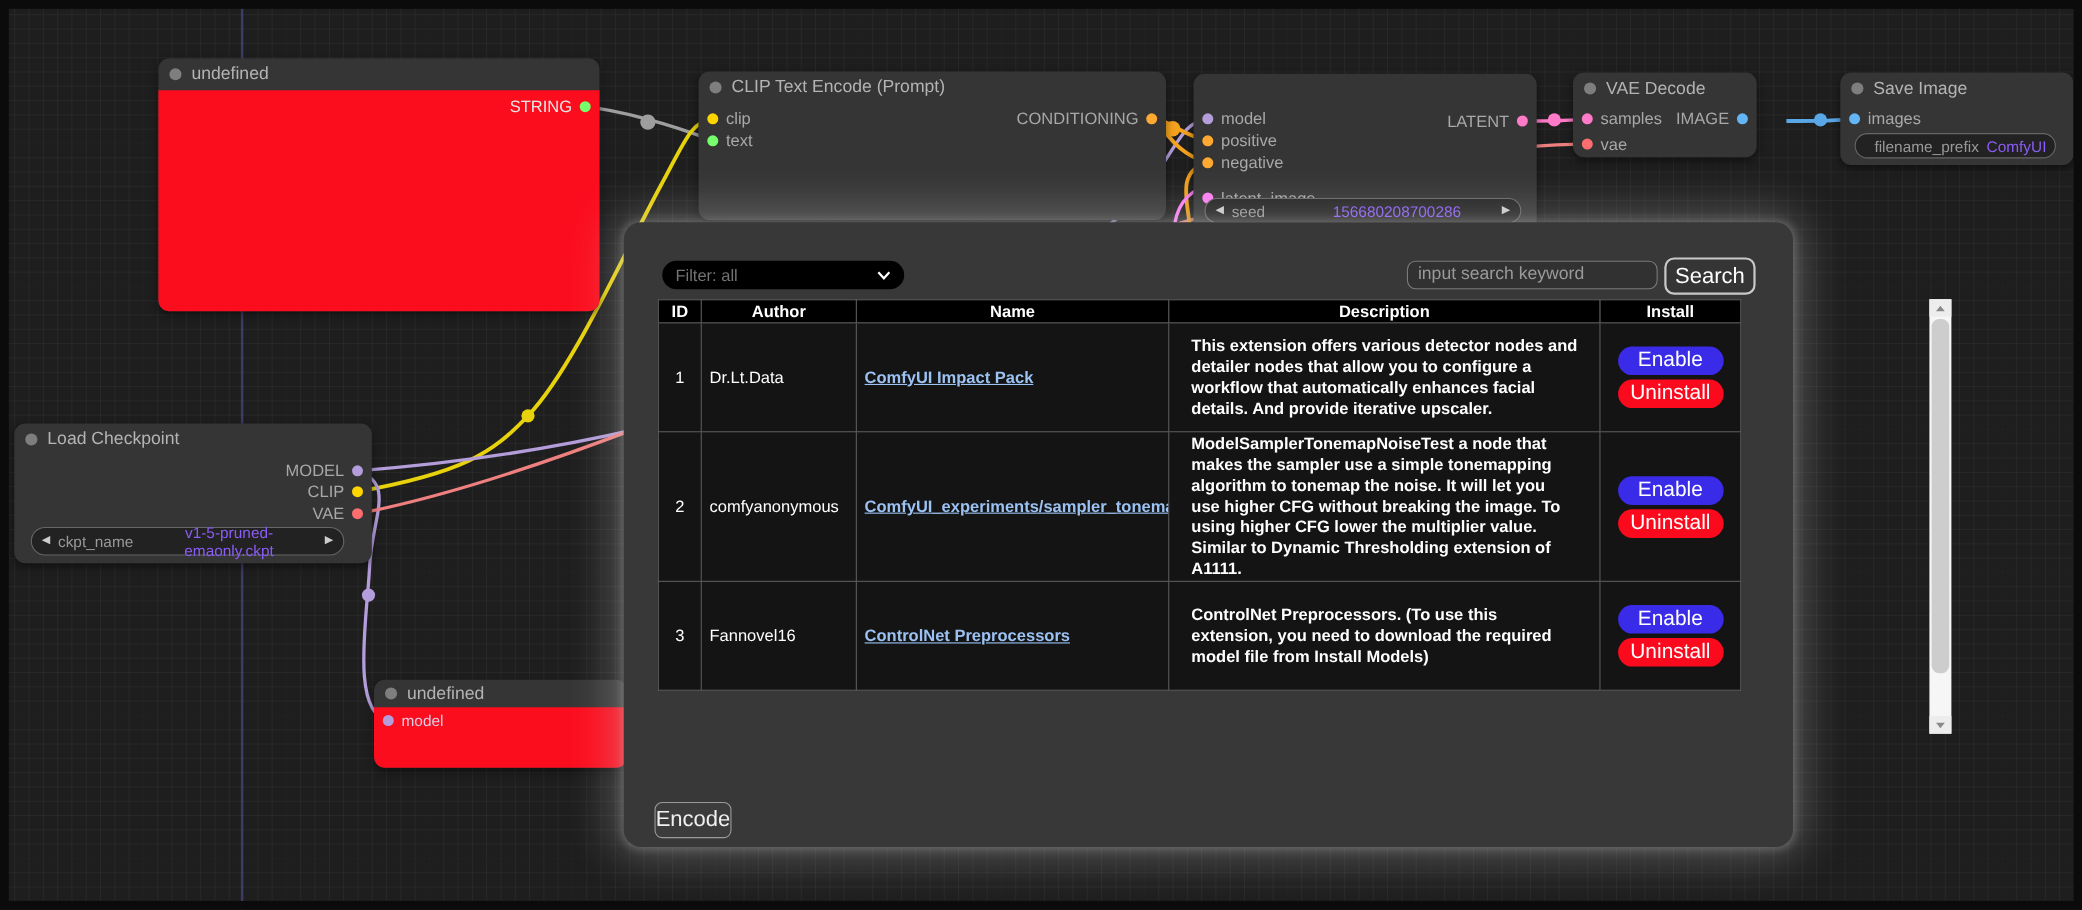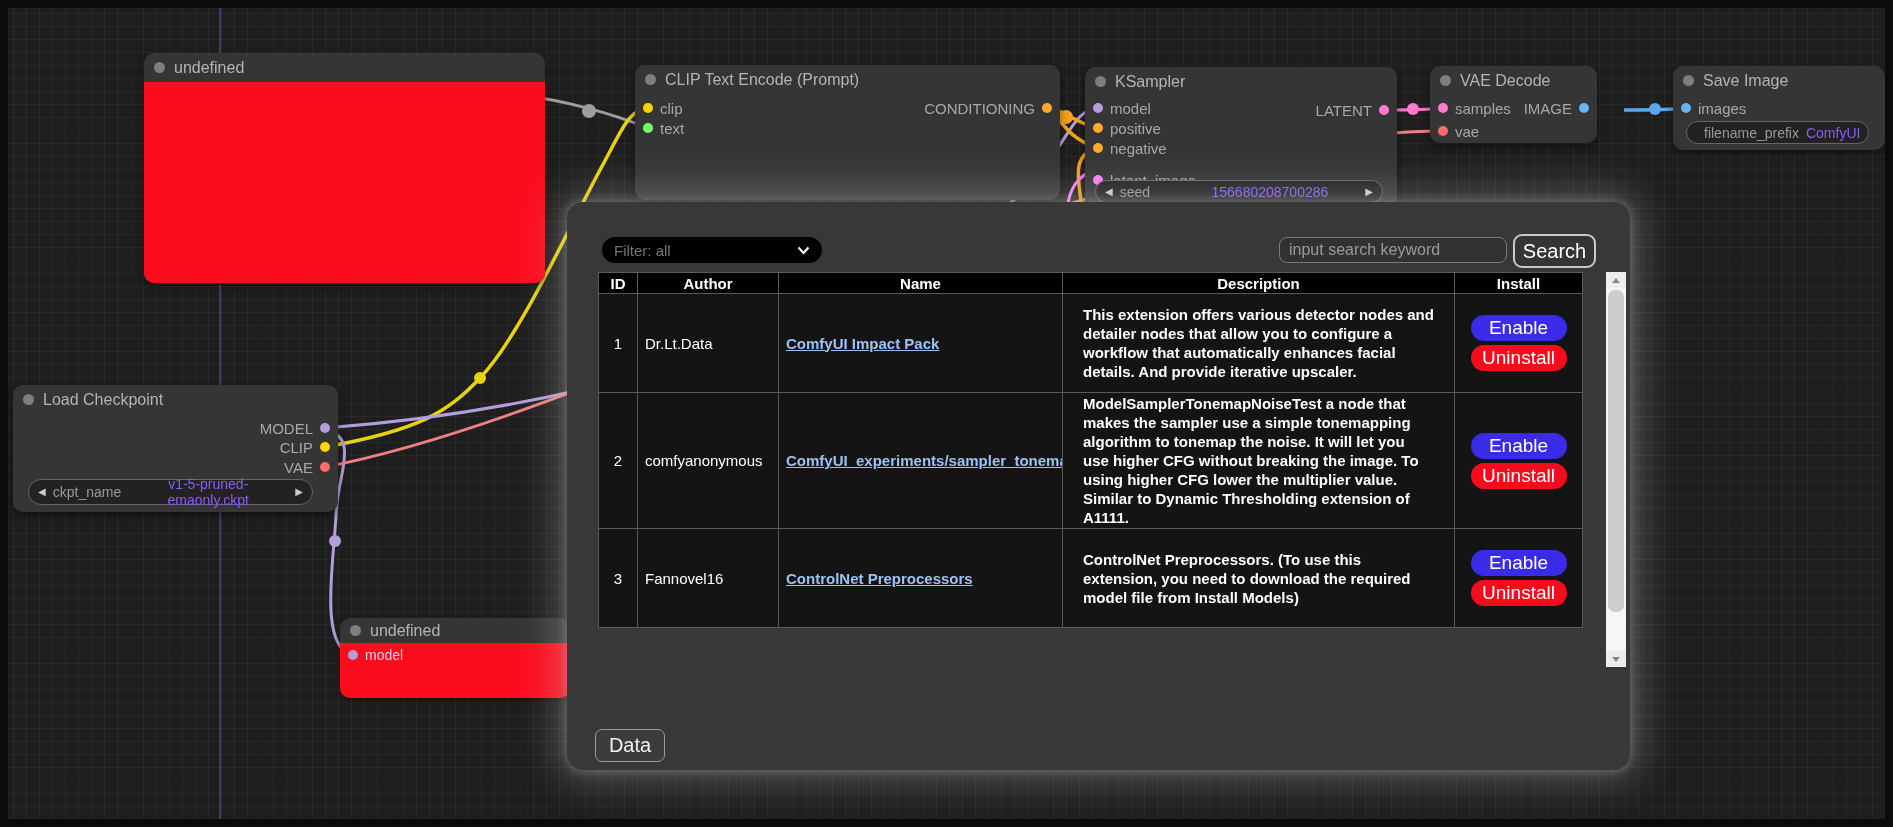--- a/index.html
+++ b/index.html
@@ -46,21 +46,21 @@
   .filter{position:absolute;left:35px;top:35px;width:196px;height:26px;background:#000;
           border-radius:13px;color:#737373;font-size:15px;display:flex;align-items:center;
           padding:0 12px;justify-content:space-between;cursor:pointer;}
   .searchbox{position:absolute;left:712px;top:35px;width:228px;height:26px;background:#313131;
              border:1px solid #7a7a7a;border-radius:8px;color:#fca5a5;font-size:16px;
              padding:0 9px;box-sizing:border-box;outline:none;}
   .searchbox::placeholder{color:#9a9a9a;}
   .searchbtn{position:absolute;left:946px;top:32px;width:79px;height:30px;background:#353535;
              border:2px solid #c9c9c9;border-radius:9px;color:#fff;font-size:20px;
              display:flex;align-items:center;justify-content:center;cursor:pointer;}
-  .tablewrap{position:absolute;left:31px;top:70px;width:1028px;height:395px;}
+  .tablewrap{position:absolute;left:31px;top:70px;width:1176px;height:395px;}
   table.ext{border-collapse:collapse;table-layout:fixed;width:984px;background:#141414;
             color:#fff;font-size:15px;}
   table.ext th, table.ext td{border:1px solid #5a5a5a;overflow:hidden;}
   table.ext th{background:#000;font-weight:bold;height:20px;padding:0;font-size:15px;}
   td.c-id{text-align:center;}
   td.c-author{padding:2px 7px;}
   td.c-name{padding:2px 7px;}
   td.c-desc{padding:1px 20px;font-size:15px;line-height:19px;font-weight:bold;}
   td.c-install{text-align:center;padding:17px 0;}
   .namelink{color:#9cc2f3;font-weight:bold;text-decoration:underline;cursor:pointer;}
@@ -110,20 +110,24 @@
     <circle cx="1413" cy="109" r="6" fill="#ff7ac8"></circle>
     <circle cx="1655" cy="109" r="6" fill="#5aa7e8"></circle>
   </svg>
 
   <div class="node" style="left:144px;top:53px;width:401px;height:230px;">
     <div class="nhead">
       <span class="hdot"></span>
       <span>undefined</span>
     </div>
     <div class="redbody"></div>
+    <div class="slot out" style="top:36px;color:#e6e6e6;">
+      <span>STRING</span>
+      <span class="dot" style="background:#76ff6b;"></span>
+    </div>
   </div>
 
   <div class="node" style="left:635px;top:65px;width:425px;height:135px;">
     <div class="nhead">
       <span class="hdot"></span>
       <span>CLIP Text Encode (Prompt)</span>
     </div>
     <div class="slot" style="top:35px;">
       <span class="dot" style="background:#ffd500;"></span>
       <span>clip</span>
@@ -132,24 +136,20 @@
       <span class="dot" style="background:#76ff6b;"></span>
       <span>text</span>
     </div>
     <div class="slot out" style="top:35px;">
       <span>CONDITIONING</span>
       <span class="dot" style="background:#ffa931;"></span>
     </div>
   </div>
 
   <div class="node" style="left:1085px;top:67px;width:312px;height:150px;">
-    <div class="nhead">
-      <span class="hdot"></span>
-      <span>KSampler</span>
-    </div>
     <div class="slot" style="top:33px;">
       <span class="dot" style="background:#b39ddb;"></span>
       <span>model</span>
     </div>
     <div class="slot" style="top:53px;">
       <span class="dot" style="background:#ffa931;"></span>
       <span>positive</span>
     </div>
     <div class="slot" style="top:73px;">
       <span class="dot" style="background:#ffa931;"></span>
@@ -310,17 +310,17 @@
         <div class="sbtn up">
             <div class="tri-up"></div>
           </div>
         <div class="sthumb"></div>
         <div class="sbtn down">
             <div class="tri-down"></div>
           </div>
       </div>
     </div>
 
-    <div class="closebtn">Data</div>
+    <div class="closebtn">Encode</div>
   </div>
 
   <div class="frame"></div>
 </div>
 
 </body></html>

